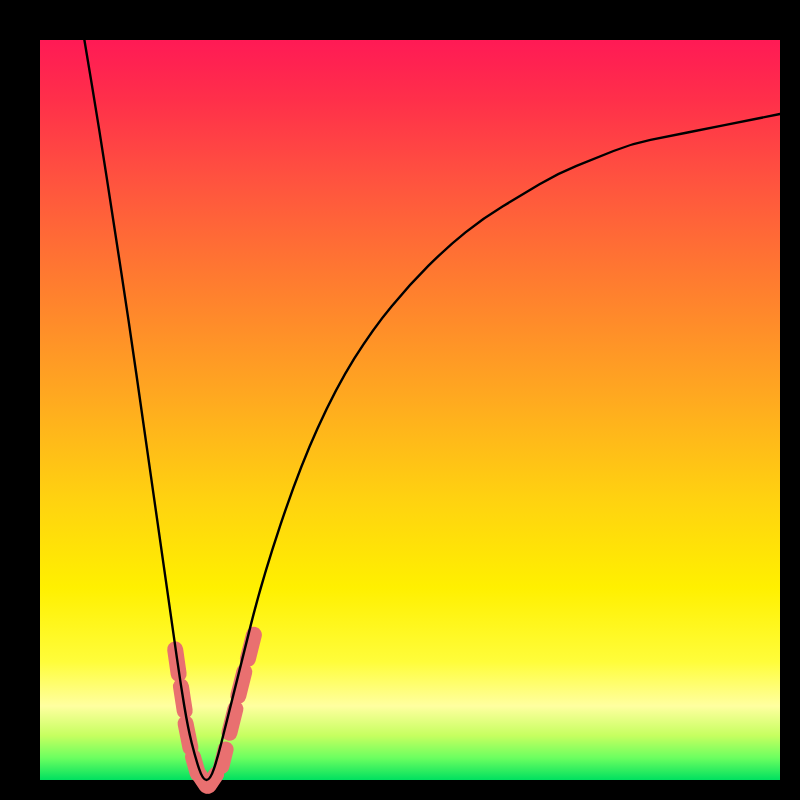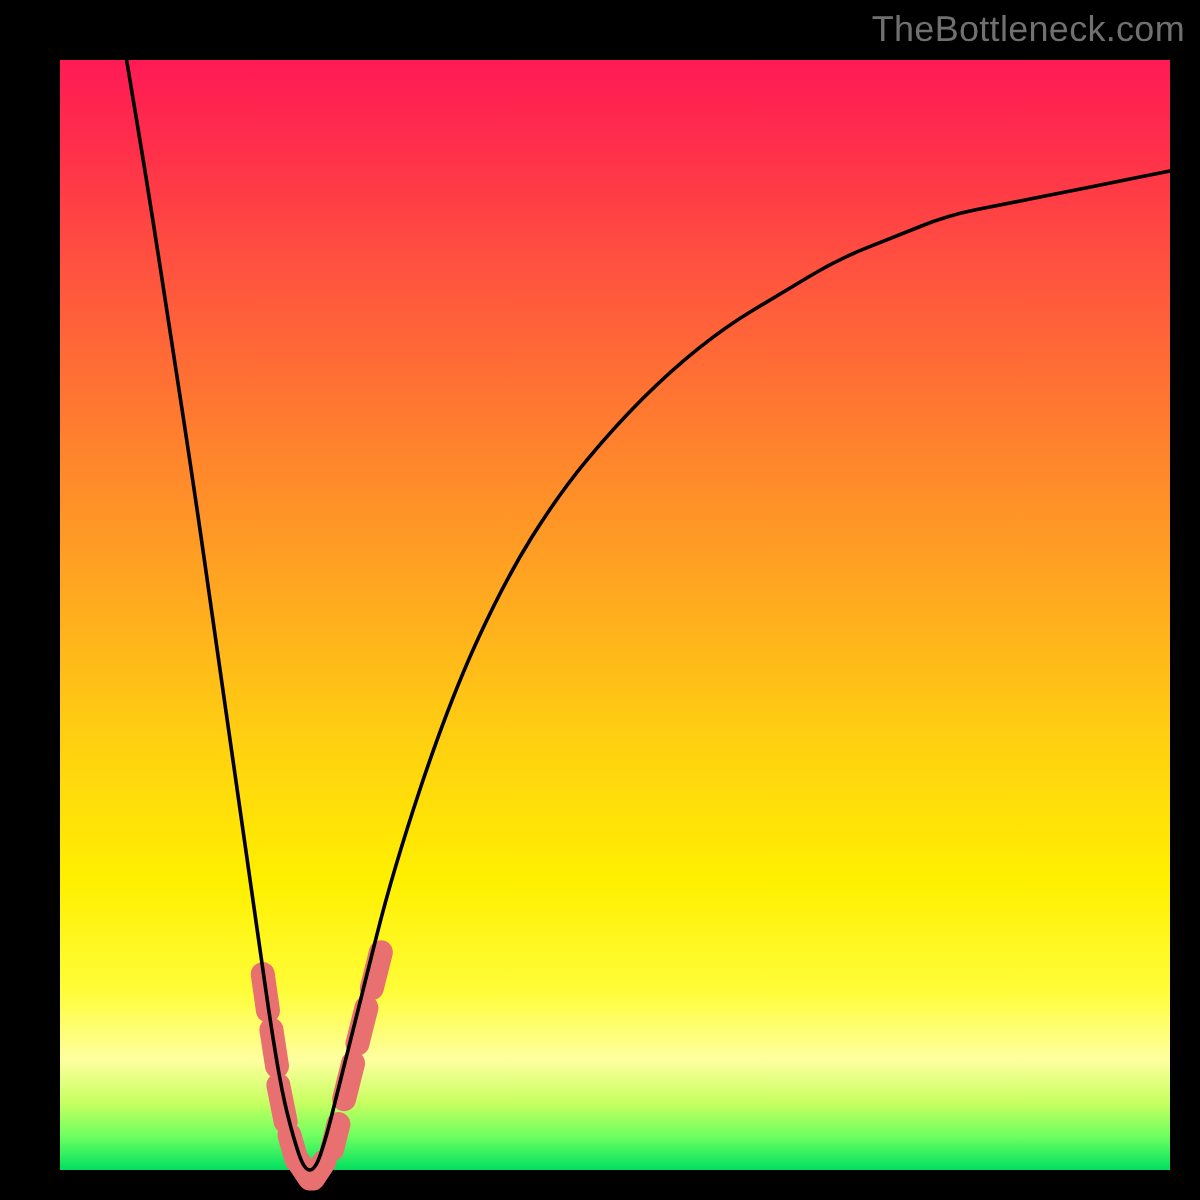--- a/index.html
+++ b/index.html
@@ -55,21 +55,20 @@
     top: 0;
     width: 740px;
     height: 740px;
     overflow: visible;
   }
 </style>
 </head>
 <body>
 
 <div class="frame">
-  <div class="watermark">TheBottleneck.com</div>
   <div class="plot">
     <svg class="curve" viewBox="0 0 740 740">
       <g id="markers-group">
           <rect x="-20.35" y="-8" width="40.7" height="16" rx="8" ry="8" fill="#e97070" transform="translate(136.9,621.6) rotate(81.86989764584403)"></rect>
           <rect x="-20.35" y="-8" width="40.7" height="16" rx="8" ry="8" fill="#e97070" transform="translate(142.82,658.6) rotate(81.2538377374448)"></rect>
           <rect x="-20.35" y="-8" width="40.7" height="16" rx="8" ry="8" fill="#e97070" transform="translate(148,695.6) rotate(78.69006752597979)"></rect>
           <rect x="-16.65" y="-8" width="33.3" height="16" rx="8" ry="8" fill="#e97070" transform="translate(155.4,725.2) rotate(74.05460409907712)"></rect>
           <rect x="-14.8" y="-8" width="29.6" height="16" rx="8" ry="8" fill="#e97070" transform="translate(162.8,740) rotate(56.30993247402025)"></rect>
           <rect x="-14.8" y="-8" width="29.6" height="16" rx="8" ry="8" fill="#e97070" transform="translate(172.42000000000002,740) rotate(-56.30993247402031)"></rect>
           <rect x="-16.65" y="-8" width="33.3" height="16" rx="8" ry="8" fill="#e97070" transform="translate(183.52,717.8) rotate(-75.9637565320735)"></rect>

